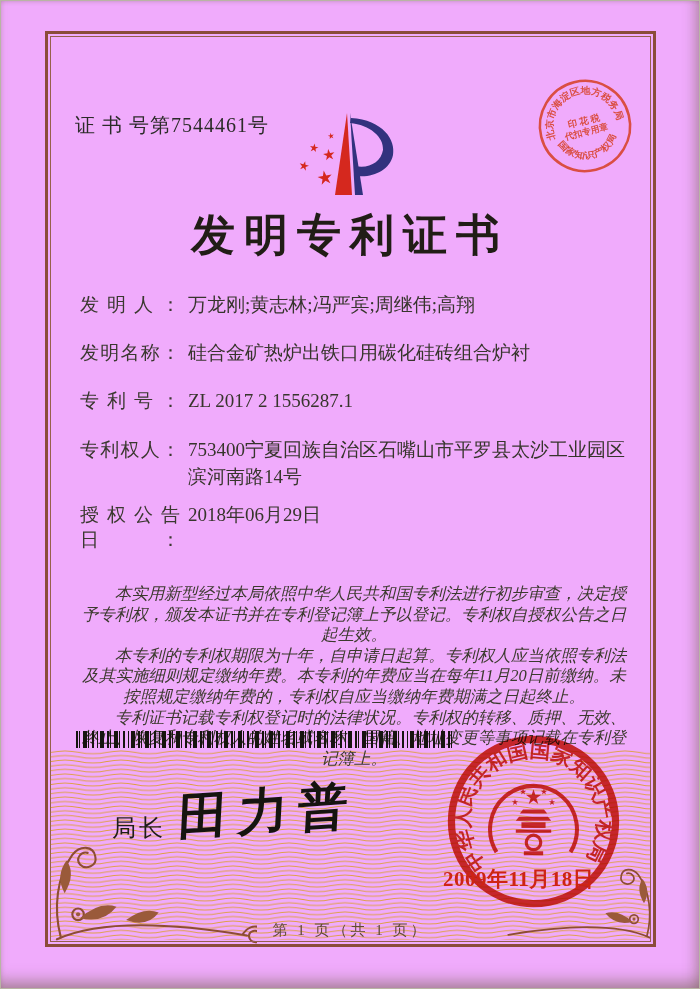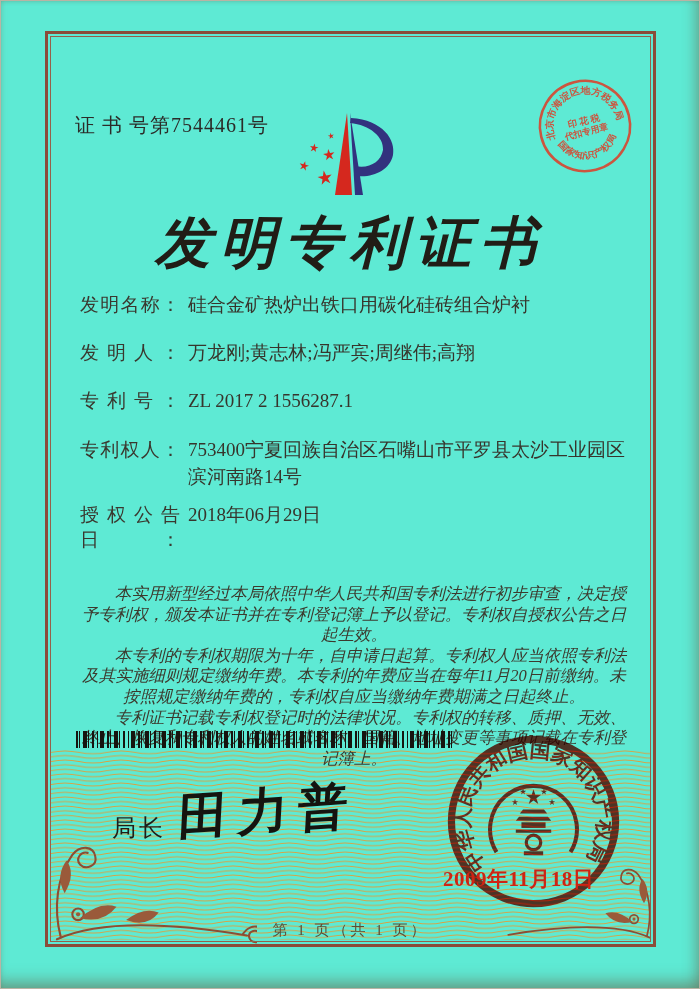--- a/index.html
+++ b/index.html
@@ -1,18 +1,18 @@
 <!DOCTYPE html>
 <html><head>
 <meta charset="utf-8">
 <style>
   html,body{margin:0;padding:0;background:#e8e6da;}
   .paper{
     position:relative;width:700px;height:989px;overflow:hidden;
-    background:#5eead4;
+    background:#f0abfc;
     font-family:"Liberation Serif","DejaVu Serif",serif;
     color:#2e2c24;
   }
   .vignette{
     position:absolute;inset:0;z-index:40;pointer-events:none;
     box-shadow:
       inset 0 0 0 1px #b9b4a4,
       inset 0 -16px 16px -9px rgba(105,92,66,.55),
       inset -13px 0 14px -9px rgba(105,92,66,.45),
       inset 0 4px 4px -3px rgba(110,100,80,.35),
@@ -23,21 +23,21 @@
     border:3px solid #8b4c39;z-index:20;pointer-events:none;
   }
   .frame-inner{position:absolute;inset:2px;border:1px solid #96604a;}
   .cert-no{
     position:absolute;left:75px;top:112px;font-size:20px;color:#2b2b28;
     letter-spacing:1px;z-index:5;
   }
   .logo{position:absolute;left:295px;top:110px;width:105px;height:88px;z-index:5;}
   .title{
     position:absolute;left:0;right:0;top:206px;text-align:center;
-    font-size:56px;font-weight:bold;letter-spacing:9px;color:#211d16;z-index:5;font-style:italic;
+    font-size:44px;font-weight:bold;letter-spacing:9px;color:#211d16;z-index:5;
   }
   .fields{position:absolute;left:80px;top:292px;right:70px;z-index:5;font-size:19px;}
   .field{position:relative;padding-left:108px;line-height:25px;margin-bottom:23px;color:#37352c;}
   .field .flabel{
     position:absolute;left:0;top:0;width:100px;
     text-align:justify;text-align-last:justify;color:#3a382f;
   }
   .field.two-line{line-height:27px;margin-bottom:12px;}
   .paras{
     position:absolute;left:80px;top:584px;width:548px;z-index:5;
@@ -134,26 +134,26 @@
       <textPath href="#txBot" textLength="74" lengthAdjust="spacingAndGlyphs">国家知识产权局</textPath>
     </text>
     <text x="50" y="48" text-anchor="middle" font-size="9.5" font-weight="bold" fill="#d8452f">印 花 税</text>
     <text x="50" y="59" text-anchor="middle" font-size="9" font-weight="bold" fill="#d8452f">代扣专用章</text>
   </svg>
 
   <div class="title">发明专利证书</div>
 
   <div class="fields">
     <div class="field">
+      <span class="flabel">发明人：</span>
+      <span class="fvalue">万龙刚;黄志林;冯严宾;周继伟;高翔</span>
+    </div>
+    <div class="field">
       <span class="flabel">发明名称：</span>
       <span class="fvalue">硅合金矿热炉出铁口用碳化硅砖组合炉衬</span>
-    </div>
-    <div class="field">
-      <span class="flabel">发明人：</span>
-      <span class="fvalue">万龙刚;黄志林;冯严宾;周继伟;高翔</span>
     </div>
     <div class="field">
       <span class="flabel">专利号：</span>
       <span class="fvalue">ZL 2017 2 1556287.1</span>
     </div>
     <div class="field two-line">
       <span class="flabel">专利权人：</span>
       <span class="fvalue">753400宁夏回族自治区石嘴山市平罗县太沙工业园区滨河南路14号</span>
     </div>
     <div class="field">

